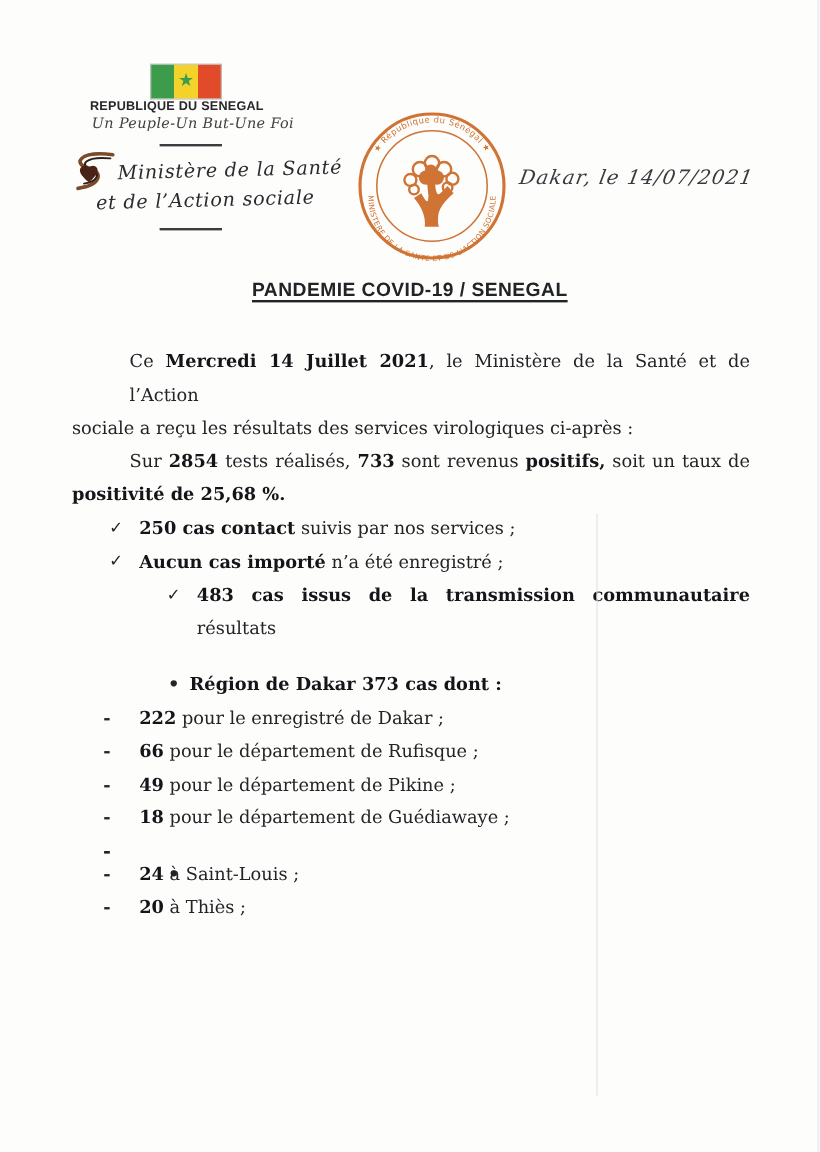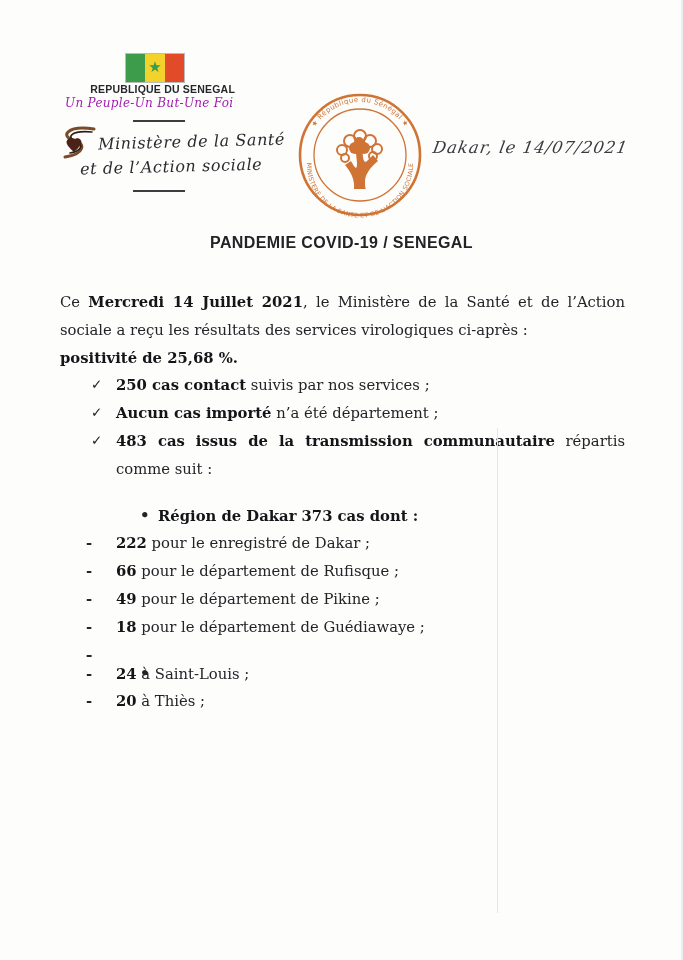--- a/index.html
+++ b/index.html
@@ -7,51 +7,51 @@
     position:relative; width:683px; height:960px; margin:0 auto;
     background:#fdfdfc; overflow:hidden;
     font-family:"DejaVu Serif", serif; color:#222326;
   }
   
   .flag { position:absolute; left:125px; top:53px; width:60px; height:30px;
           display:flex; border:1px solid #b9bdb9; box-sizing:border-box; }
   .flag .band { flex:1; position:relative; }
   .flag .star { position:absolute; left:50%; top:50%; transform:translate(-50%,-54%);
                 font-family:"DejaVu Sans", sans-serif; font-size:15px; line-height:15px; }
-  .republic-title { position:absolute; left:75px; top:83px; width:160px; text-align:right;
+  .republic-title { position:absolute; left:75px; top:83px; width:160px; text-align:left;
                     font-family:"Liberation Sans", sans-serif; font-weight:bold;
                     font-size:10.5px; letter-spacing:0.2px; color:#26272b; }
-  .motto { position:absolute; left:65px; top:96px; width:180px; text-align:left;
-           font-style:italic; font-size:12px; letter-spacing:0.3px; color:#a21caf; }
+  .motto { position:absolute; left:65px; top:96px; width:180px; text-align:right;
+           font-style:italic; font-size:12px; letter-spacing:0.3px; color:#404040; }
   .hr-short { position:absolute; height:2px; background:#3c3d40; width:52px; left:133px; }
   .hr-1 { top:120px; } .hr-2 { top:190px; }
   .ministry-logo { position:absolute; left:52px; top:124px; }
   .ministry-line { position:absolute; font-style:italic; font-size:16px;
                    letter-spacing:0.6px; color:#2a2b2f; transform:rotate(-1.5deg); }
   .ministry-line.l1 { left:98px; top:132px; }
   .ministry-line.l2 { left:80px; top:157px; }
   .seal { position:absolute; left:297px; top:92px; width:126px; height:126px; }
   .seal svg { width:126px; height:126px; }
   .seal text { font-family:"DejaVu Sans", sans-serif; }
   .dateline { position:absolute; left:433px; top:138px; width:230px;
               font-style:italic; font-size:16.5px; letter-spacing:1px; color:#3a3b40;
               transform:skewX(-10deg); }
   
   .doc-title { position:absolute; left:0; top:228px; width:683px; text-align:center;
                font-family:"Liberation Sans", sans-serif; font-weight:bold;
                font-size:16px; letter-spacing:0.4px; color:#222326; }
   .doc-title .t-line { line-height:29px; }
-  .doc-title .t-line span { text-underline-offset:3px;
+  .doc-title .t-line span { text-decoration:underline; text-underline-offset:3px;
                             text-decoration-thickness:1.5px; }
   
   .body-lines { position:absolute; left:60px; top:288px; width:565px;
                 font-size:14.8px; line-height:27.8px; color:#232428; }
   .body-lines b { color:#141518; }
   .line { position:relative; }
-  .line.justify { text-align:justify; text-align-last:justify; }
+  .line.justify { text-align:justify; text-align-last:justify;margin-left:48px; }
   .line.check { padding-left:56px; }
   .line.cont  { padding-left:56px; }
   .line.dash  { padding-left:56px; }
   .line.bullet{ padding-left:98px; }
   .line.gap   { height:19px; }
   .line .marker { position:absolute; top:0; }
   .line.check .marker { left:31px; font-family:"DejaVu Sans", sans-serif; font-size:13.5px; }
   .line.dash  .marker { left:26px; font-weight:bold; }
   .line.bullet .marker { left:80px; font-size:15px; font-weight:bold; }
   
@@ -122,25 +122,25 @@
 
   <div class="dateline">Dakar, le  14/07/2021</div>
 
   <div class="doc-title">
     <div class="t-line"><span>PANDEMIE COVID-19 / SENEGAL</span></div>
   </div>
 
   <div class="body-lines">
       <div class="line text justify"><span class="content"><span>Ce </span><b>Mercredi 14 Juillet 2021</b><span>, le Ministère de la Santé et de l’Action</span></span></div>
       <div class="line text"><span class="content"><span>sociale a reçu les résultats des services virologiques ci-après :</span></span></div>
+      <div class="line text justify"><span class="content"><span>Sur </span><b>2854</b><span> tests réalisés, </span><b>733</b><span> sont revenus </span><b>positifs,</b><span> soit un taux de</span></span></div>
       <div class="line text"><span class="content"><b>positivité de 25,68 %.</b></span></div>
       <div class="line check"><span class="marker">✓</span><span class="content"><b>250 cas contact</b><span> suivis par nos services ;</span></span></div>
-      <div class="line check"><span class="marker">✓</span><span class="content"><b>Aucun cas importé</b><span> n’a été département ;</span></span></div>
-      <div class="line check justify"><span class="marker">✓</span><span class="content"><b>483 cas issus de la transmission communautaire</b><span> répartis</span></span></div>
-      <div class="line cont"><span class="content"><span>comme suit :</span></span></div>
+      <div class="line check"><span class="marker">✓</span><span class="content"><b>Aucun cas importé</b><span> n’a été enregistré ;</span></span></div>
+      <div class="line check justify"><span class="marker">✓</span><span class="content"><b>483 cas issus de la transmission communautaire</b><span> résultats</span></span></div>
       <div class="line gap"><span class="content"></span></div>
       <div class="line bullet"><span class="marker">•</span><span class="content"><b>Région de Dakar 373 cas dont :</b></span></div>
       <div class="line dash"><span class="marker">-</span><span class="content"><b>222</b><span> pour le enregistré de Dakar ;</span></span></div>
       <div class="line dash"><span class="marker">-</span><span class="content"><b>66</b><span> pour le département de Rufisque ;</span></span></div>
       <div class="line dash"><span class="marker">-</span><span class="content"><b>49</b><span> pour le département de Pikine ;</span></span></div>
       <div class="line dash"><span class="marker">-</span><span class="content"><b>18</b><span> pour le département de Guédiawaye ;</span></span></div>
       <div class="line dash"><span class="marker">-</span></div>
       <div class="line dash"><span class="marker">-</span><span class="content"></span></div>
       <div class="line gap"><span class="content"></span></div>
       <div class="line bullet"><span class="marker">•</span></div>

